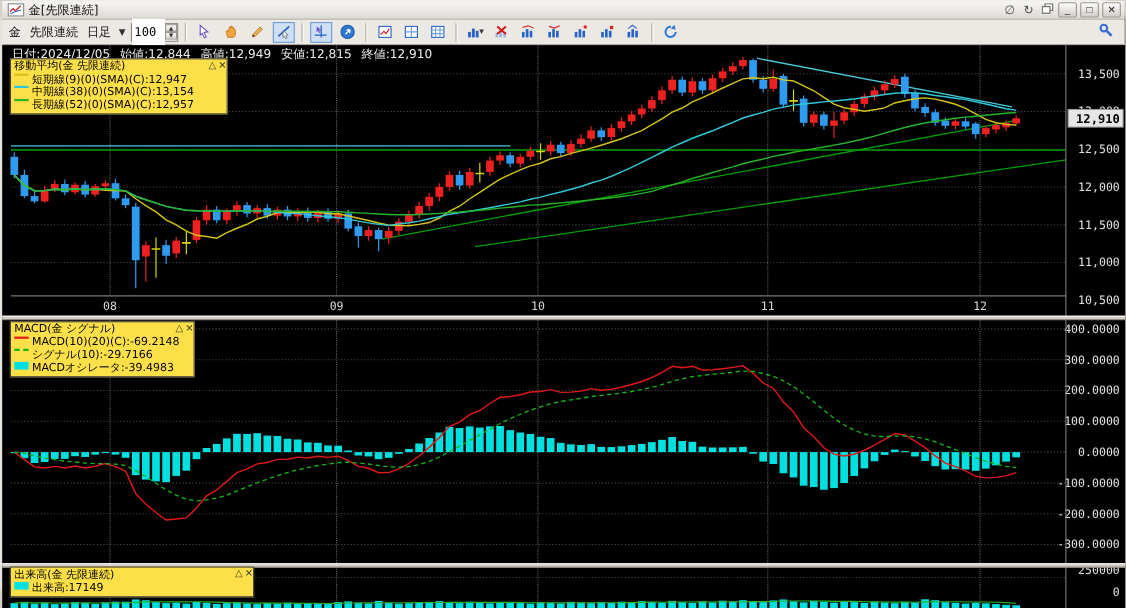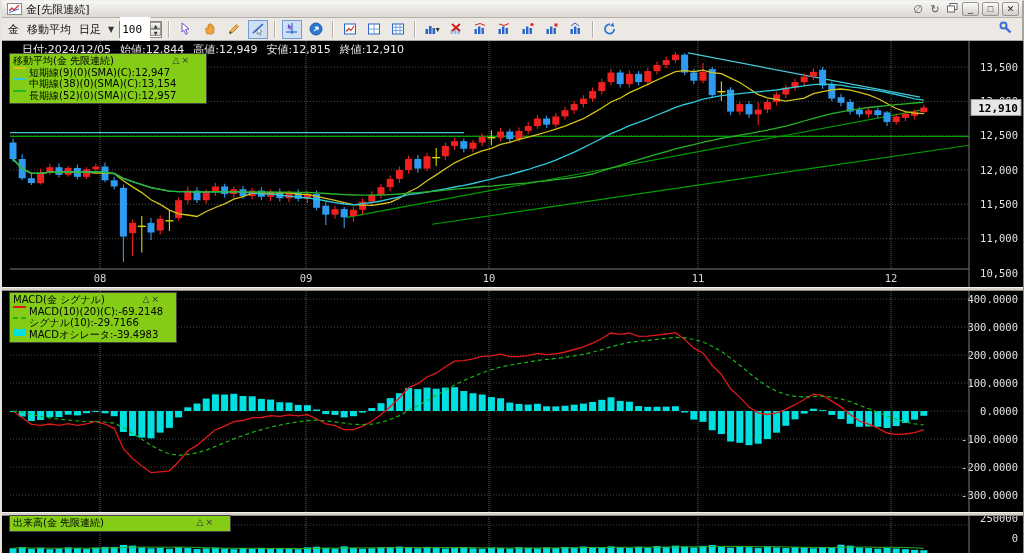--- a/index.html
+++ b/index.html
@@ -1,19 +1,19 @@
 <!DOCTYPE html>
 <html><head>
 <meta charset="utf-8">
 <style>
   * { margin:0; padding:0; box-sizing:border-box; }
   html,body { width:1024px; height:553px; overflow:hidden; background:#d4d0c8;
               font-family:"DejaVu Sans", sans-serif; }
   .window { position:relative; width:1024px; height:553px; background:#d4d0c8;
-            border-left:2px solid #e6e3df; border-right:2px solid #a8a49e; border-top:1px solid #f0eeea; }
+            border-left:2px solid #e6e3df; border-right:2px solid #a8a49e; border-top:1px solid #f0eeea;border-radius:22px; }
   
   .titlebar { position:absolute; top:0; left:0; right:0; height:17px;
               background:linear-gradient(#f7f6f4,#dddad5);
               border-bottom:1px solid #b5b1aa; display:flex; align-items:center; padding:0 3px; }
   .title-ico { width:15px; height:12px; margin:0 4px 0 2px; background:#fff; border:1px solid #888;
                display:flex; align-items:center; justify-content:center; }
   .titlebar .ttl { font-size:11px; color:#111; letter-spacing:0; }
   .tb-right { margin-left:auto; display:flex; align-items:center; gap:3px; }
   .tb-glyph { font-size:11px; color:#555; width:14px; text-align:center; cursor:default; }
   .winbtn { width:17px; height:14px; font-size:9px; line-height:11px; text-align:center;
@@ -35,28 +35,28 @@
           background:transparent; border:1px solid transparent; }
   .tbtn.sel { background:#cfe0f6; border:1px solid #6f9bd6; }
   .tbtn svg { display:block; }
   .tb-caret { font-size:7px; color:#333; margin-left:-2px; }
   .wrench { position:absolute; right:8px; top:2px; }
   
   .chart-region { position:absolute; top:40px; left:0; width:1024px; height:513px; background:#000; }
   .chart-region svg.plot { position:absolute; top:0; left:0; }
   .frame-right { position:absolute; top:0; right:0; width:3px; height:513px; background:#d4d0c8;
                  border-left:1px solid #8d8983; }
-  .infoline { position:absolute; top:1px; left:20px; color:#ececec; font-size:11px;
+  .infoline { position:absolute; top:1px; left:9px; color:#ececec; font-size:11px;
               font-family:"DejaVu Sans",sans-serif; white-space:nowrap; z-index:3; }
   .infoline span { margin-right:9px; }
   .splitter { position:absolute; left:0; width:1021px; height:4px; background:#d4d0c8;
               border-top:1px solid #f4f2ef; border-bottom:1px solid #8d8983; z-index:4; }
   
-  .legend { position:absolute; background:#84cc16; border:1px solid #444; z-index:5;
-            font-size:10px; color:#000; padding:1px 17px 2px 3px; line-height:11.5px;
+  .legend { position:absolute; background:#fde047; border:1px solid #444; z-index:5;
+            font-size:10px; color:#000; padding:1px 0 2px 3px; line-height:11.5px;
             box-shadow:1px 1px 0 rgba(0,0,0,.35); }
   .lg-title { display:flex; align-items:center; }
   .lg-title .t { white-space:nowrap; }
   .lgbtns { margin-left:auto; display:flex; gap:2px; padding-left:10px; }
   .lgbtn { font-size:9px; color:#333; line-height:9px; cursor:default; }
   .lrow { display:flex; align-items:flex-start; white-space:nowrap; }
   .mk { width:13px; margin-right:3px; flex:0 0 13px; }
   .mk-line { height:2px; }
   .mk-dash { height:0; border-top:2px dashed; background:transparent !important; }
   .mk-block { height:7px; }
@@ -84,21 +84,21 @@
           </svg>
       </span>
       <button class="winbtn">_</button>
       <button class="winbtn">□</button>
       <button class="winbtn">✕</button>
     </span>
   </div>
 
   <div class="toolbar">
     <span class="tlabel">金</span>
-    <span class="tlabel">移動平均</span>
+    <span class="tlabel">先限連続</span>
     <span class="tlabel">日足</span>
     <span class="drop-caret">▼</span>
     <span class="spinner">
       <input value="100" style="">
       <span class="spin-arrows">
         <div>▲</div>
         <div>▼</div>
       </span>
     </span>
     <span class="sep"></span>
@@ -769,18 +769,22 @@
     </div>
 
     <div class="legend" style="left:7px; top:474px; width:222px;">
       <div class="lg-title">
         <span class="t">出来高(金 先限連続)</span>
         <span class="lgbtns">
           <span class="lgbtn">△</span>
           <span class="lgbtn">×</span>
         </span>
       </div>
+      <div class="lrow">
+          <span class="mk mk-block" style="background: rgb(0, 224, 224);"></span>
+          <span>出来高:17149</span>
+        </div>
     </div>
 
     <div class="splitter" style="top:246px;"></div>
     <div class="splitter" style="top:471px;"></div>
   </div>
 </div>
 
 </body></html>

